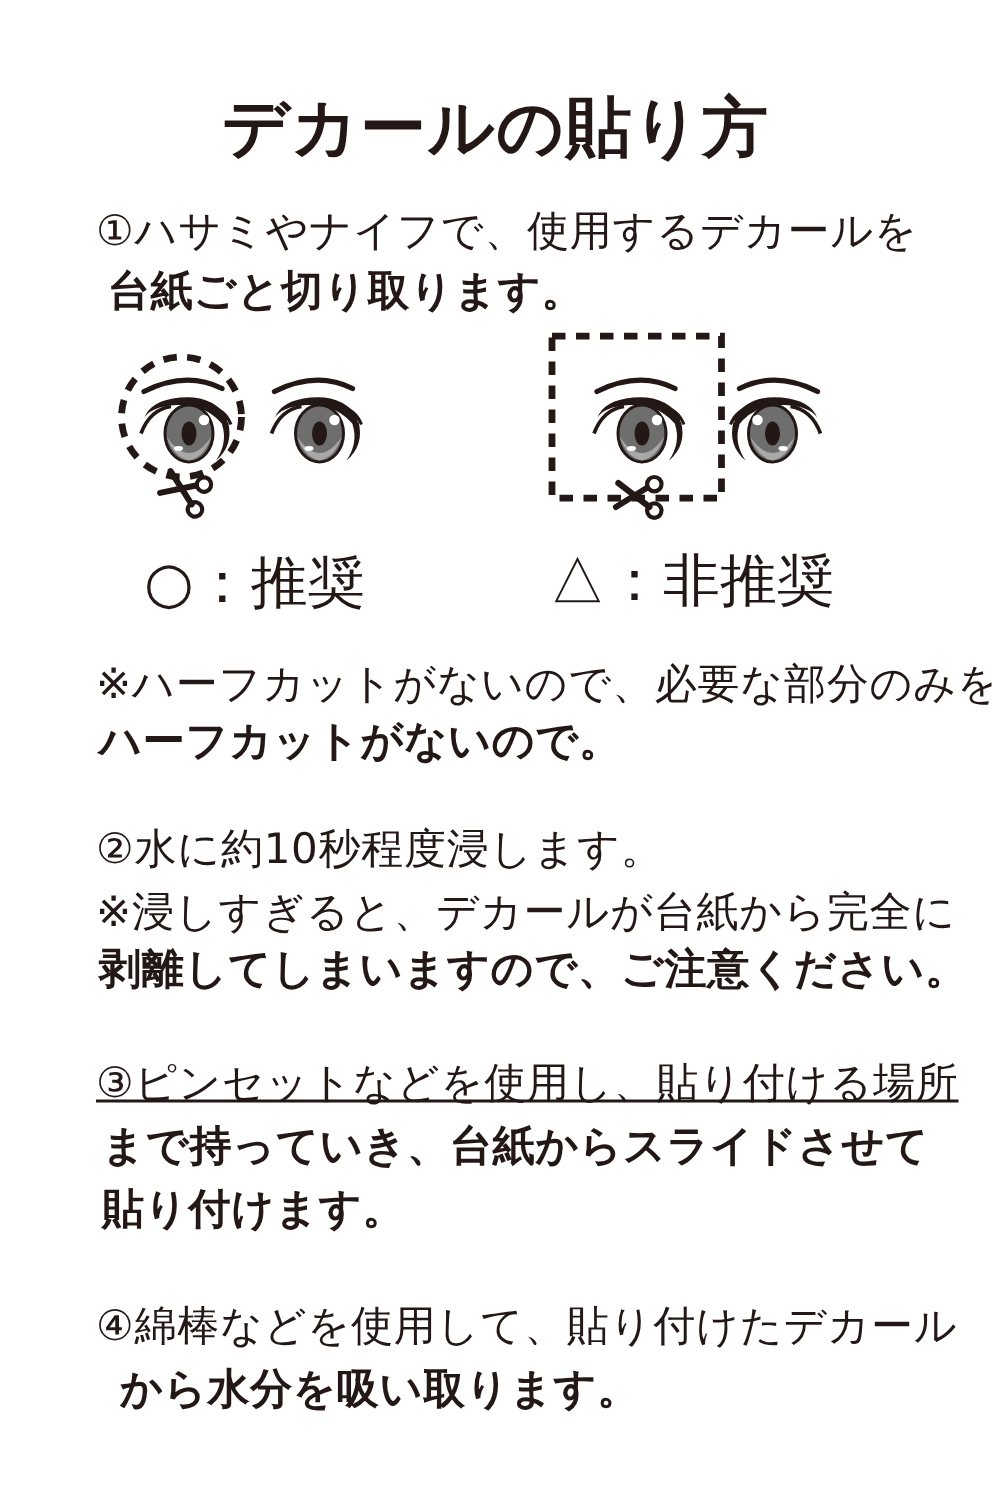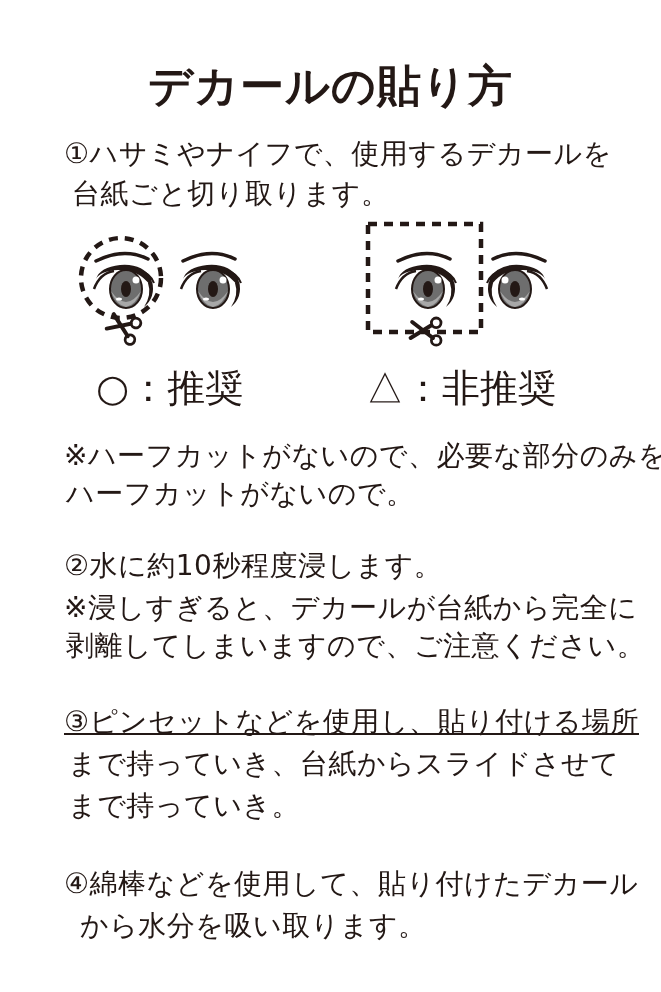--- a/index.html
+++ b/index.html
@@ -10,21 +10,21 @@
   }
   .title {
     position: absolute; left: 0; width: 661px; top: 58px;
     text-align: center; font-size: 44px; font-weight: bold; letter-spacing: 1px;
     line-height: 56px;
   }
   .line {
     position: absolute; font-size: 28px; line-height: 36px; white-space: nowrap;
     letter-spacing: 0.5px;
   }
-  .indent { left: 72px; }
+  .indent { left: 72px; font-weight: bold; }
   .lead { left: 40px; margin-left: 24px; }
   .label-big {
     position: absolute; font-size: 38px; line-height: 44px; white-space: nowrap;
   }
   svg { position: absolute; overflow: visible; }
 </style>
 </head>
 <body>
 
 <div class="title">デカールの貼り方</div>
@@ -80,16 +80,16 @@
 
 <div class="line lead" style="top:438px;">※ハーフカットがないので、必要な部分のみを</div>
 <div class="line indent" style="top:476px; left:66px;">ハーフカットがないので。</div>
 
 <div class="line lead" style="top:548px;">②水に約10秒程度浸します。</div>
 <div class="line lead" style="top:590px;">※浸しすぎると、デカールが台紙から完全に</div>
 <div class="line indent" style="top:628px; left:66px;">剥離してしまいますので、ご注意ください。</div>
 
 <div class="line lead" style="top:704px;text-decoration:underline;">③ピンセットなどを使用し、貼り付ける場所</div>
 <div class="line indent" style="top:746px; left:68px;">まで持っていき、台紙からスライドさせて</div>
-<div class="line indent" style="top:788px; left:68px;">まで持っていき。</div>
+<div class="line indent" style="top:788px; left:68px;">貼り付けます。</div>
 
 <div class="line lead" style="top:866px;">④綿棒などを使用して、貼り付けたデカール</div>
 <div class="line indent" style="top:908px; left:68px;margin-left:12px;">から水分を吸い取ります。</div>
 
 </body></html>

